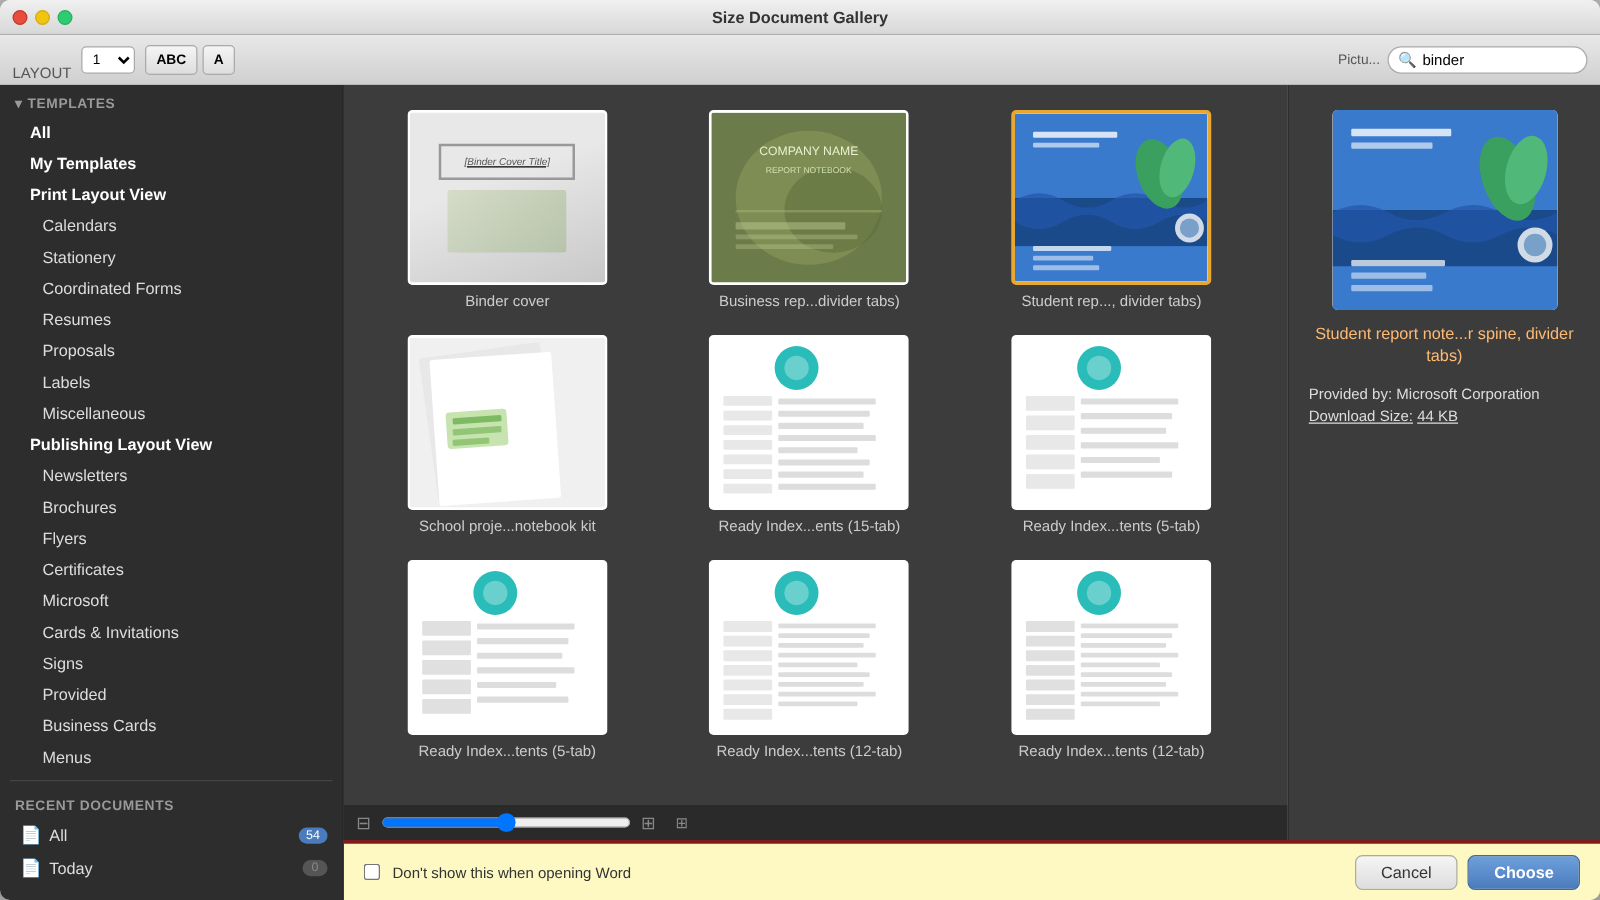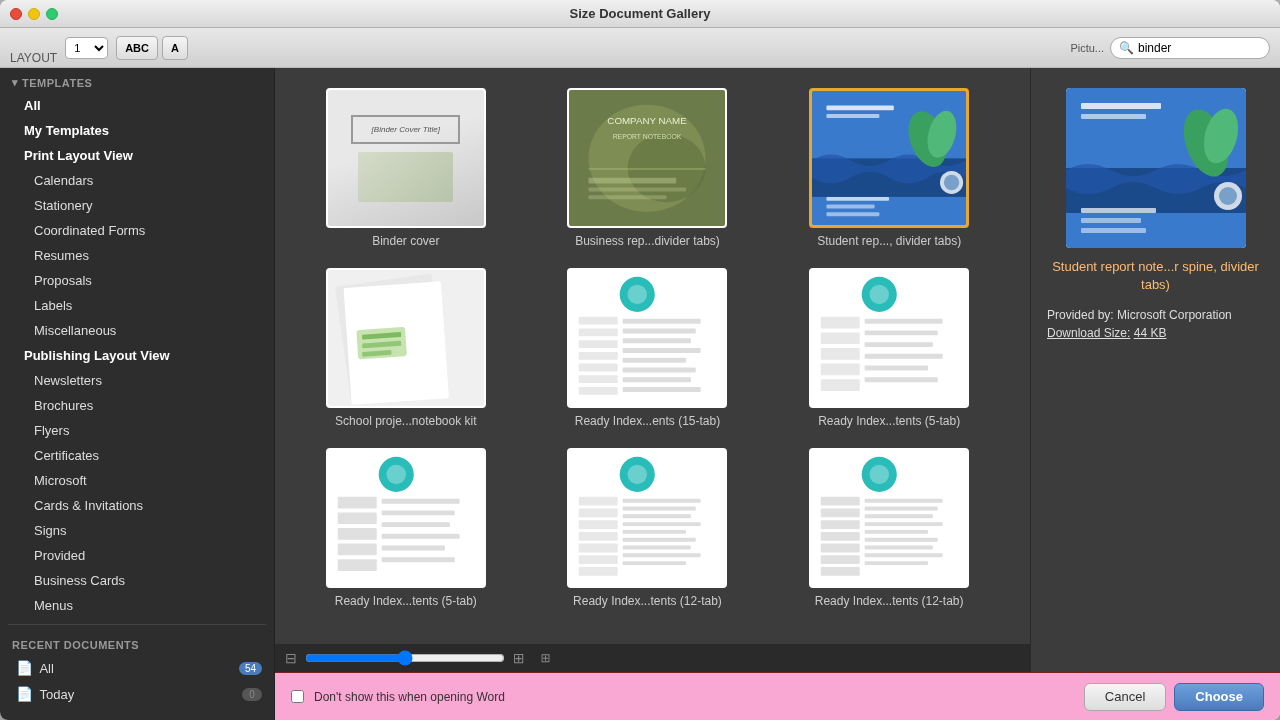--- a/index.html
+++ b/index.html
@@ -288,22 +288,22 @@
       margin-top: 14px;
     }
 
     .detail-provided span { color: #ddd; }
     .detail-size { color: #aaa; font-size: 12px; margin-top: 4px; }
     .detail-size span { color: #ddd; text-decoration: underline; }
 
     
     .bottom-bar {
       height: 48px;
-      background: #f9a8d4;
-      border-top: 1px solid #7f1d1d;
+      background: #fef9c3;
+      border-top: 3px solid #7f1d1d;
       display: flex;
       align-items: center;
       padding: 0 16px;
       gap: 10px;
       flex-shrink: 0;
     }
 
     .bottom-checkbox { cursor: pointer; }
     .bottom-label { font-size: 12px; color: #333; flex: 1; }
 
@@ -439,21 +439,21 @@
     <div style="display:flex;flex:1;overflow:hidden;flex-direction:column;">
       <div style="display:flex;flex:1;overflow:hidden;">
 
         <div class="gallery-area">
           <div class="gallery-scroll">
             <div class="gallery-grid">
 
               <div class="gallery-item">
                 <div class="gallery-thumb">
                   <div style="width:100%;height:100%;background:linear-gradient(160deg,#e8e8e8 40%,#c8c8c8);display:flex;flex-direction:column;align-items:center;justify-content:center;padding:10px;">
-                    <div style="border:2px solid #999;padding:8px;width:80%;text-align:center;">
+                    <div style="border:2px solid #999;padding:8px;width:80%;text-align:center;text-decoration:underline;">
                       <div style="font-size:8px;color:#555;font-style:italic;">[Binder Cover Title]</div>
                     </div>
                     <div style="margin-top:8px;width:70%;height:50px;background:linear-gradient(135deg,#d0d8c0,#b0c0a0);border-radius:2px;opacity:0.8;"></div>
                   </div>
                 </div>
                 <span class="gallery-label">Binder cover</span>
               </div>
 
               <div class="gallery-item">
                 <div class="gallery-thumb">

